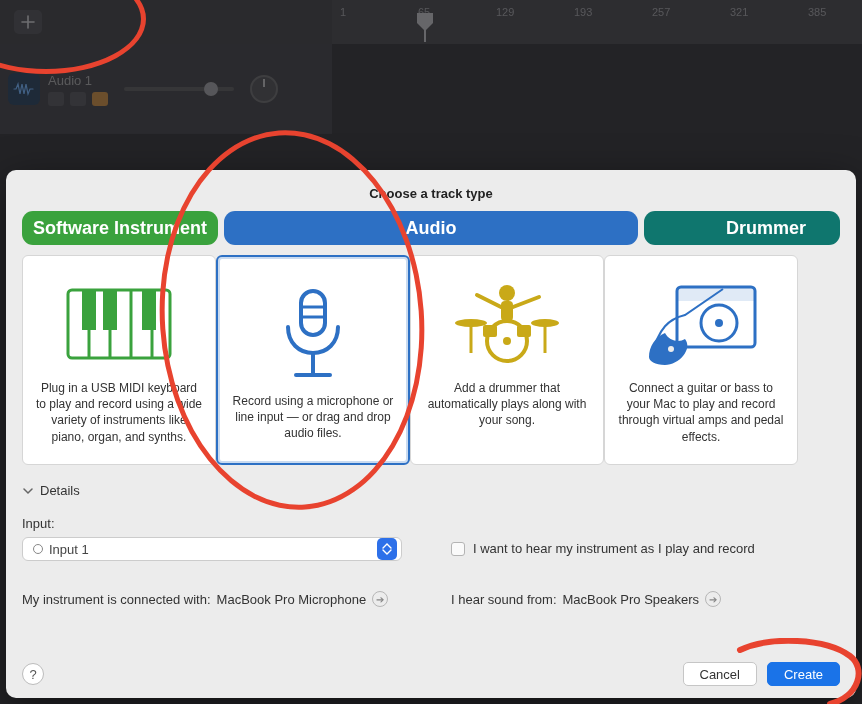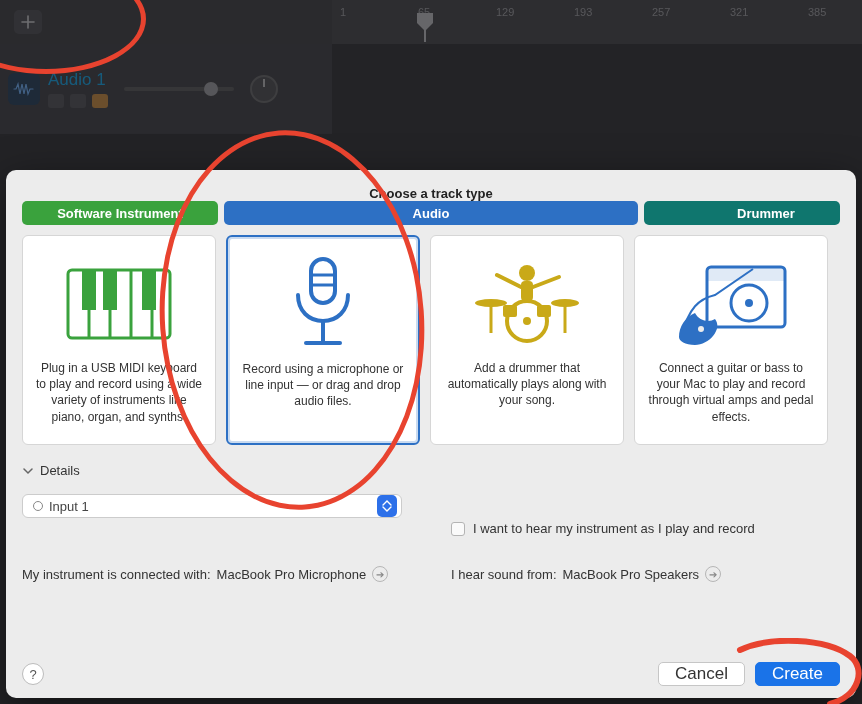--- a/index.html
+++ b/index.html
@@ -16,46 +16,46 @@
   .ruler { position:absolute; left:332px; right:0; top:0; height:44px; background:#414144; color:#9d9d9f; font-size:11px; }
   .ruler-ticks { position:relative; height:100%; }
   .ruler-num { position:absolute; top:6px; }
   .playhead { position:absolute; top:12px; width:18px; height:30px; }
   .playhead svg { display:block; }
 
   .track-area { position:absolute; left:0; top:44px; right:0; height:140px; background:#2a2a2d; }
   .track-header { position:absolute; left:0; top:0; width:332px; height:90px; background:#3b3b3e; display:flex; align-items:center; padding:8px; gap:8px; }
   .track-icon-box { width:32px; height:32px; border-radius:6px; background:#1f3a55; display:flex; align-items:center; justify-content:center; }
   .track-meta { display:flex; flex-direction:column; gap:4px; }
-  .track-name { font-size:17px; color:#0ea5e9; }
+  .track-name { font-size:13px; color:#a3a3a3; }
   .track-mini { display:flex; gap:6px; align-items:center; }
   .mini-ic { width:16px; height:14px; border-radius:3px; background:#4f4f53; }
   .mini-ic.orange { background:#c98a3a; }
   .track-sliders { display:flex; align-items:center; gap:16px; margin-left:8px; }
   .vol { width:110px; height:4px; background:#555; border-radius:2px; position:relative; }
   .vol-thumb { position:absolute; top:-5px; width:14px; height:14px; border-radius:50%; background:#9c9c9f; }
   .pan { width:28px; height:28px; border-radius:50%; background:#4a4a4d; border:2px solid #666; position:relative; }
   .pan::after { content:""; position:absolute; left:50%; top:2px; width:2px;height:8px;background:#bbb; transform:translateX(-50%); }
 
   .dimmer { position:absolute; inset:0; background:rgba(30,30,32,0.55); }
 
   
   .sheet { position:absolute; left:6px; right:6px; top:170px; bottom:6px; background:#ececec; border-radius:10px; box-shadow:0 12px 40px rgba(0,0,0,0.5); padding:16px 16px 12px 16px; display:flex; flex-direction:column; }
-  .sheet-title { text-align:center; font-weight:600; font-size:13px; color:#222; }
+  .sheet-title { text-align:center; font-weight:600; font-size:13px; margin-bottom:10px; color:#222; }
 
   .tabs { display:flex; gap:6px; margin-bottom:10px; }
-  .tab { flex:1; height:24px; border-radius:5px; color:#fff; font-weight:600; font-size:13px; display:flex; align-items:center; justify-content:center; cursor:pointer; }
+  .tab { flex:1; height:34px; border-radius:11px; color:#fff; font-weight:600; font-size:18px; display:flex; align-items:center; justify-content:center; cursor:pointer; }
   .tab.small { flex:0 0 196px; }
   .tab.green { background:#3aa23d; }
   .tab.blue  { background:#2d70c4; }
   .tab.gold  { background:#0f766e;padding-left:48px; }
 
-  .cards { display:flex; gap:10px; margin-bottom:14px; }
+  .cards { display:flex; gap:0; margin-bottom:14px; }
   .card { flex:0 0 194px; height:210px; background:#fff; border:1px solid #d6d6d6; border-radius:6px; display:flex; flex-direction:column; align-items:center; padding:18px 12px 10px 12px; cursor:pointer; }
-  .card.selected { border:2px solid #2d70c4; box-shadow:0 0 0 2px rgba(45,112,196,0.25) inset; }
+  .card.selected { border:2px solid #2d70c4; box-shadow:0 0 0 2px rgba(45,112,196,0.25) inset;justify-content:center; }
   .card-icon { height:100px; display:flex; align-items:center; justify-content:center; }
   .card-desc { margin-top:6px; font-size:12px; line-height:1.35; text-align:center; color:#333; }
 
   .details-row { display:flex; align-items:center; gap:6px; font-size:13px; color:#333; margin:4px 0 18px 0; cursor:pointer; width:max-content; }
   .chev { width:12px; height:12px; display:inline-flex; align-items:center; justify-content:center; }
 
   .form-area { display:flex; flex-direction:column; gap:12px; }
   .row-cols { display:flex; gap:40px; }
   .col { flex:1; display:flex; flex-direction:column; gap:8px; }
   .col.right { flex:1; }
@@ -69,21 +69,21 @@
 
   .check-row { display:flex; align-items:flex-end; gap:8px; font-size:13px; color:#333; cursor:pointer; }
   .checkbox { width:14px;height:14px;border:1px solid #b4b4b4;border-radius:3px;background:#fafafa; }
 
   .link-row { font-size:13px; color:#333; display:flex; align-items:flex-end; gap:6px; }
   .link-arrow { width:16px;height:16px;border:1px solid #b6b6b6;border-radius:50%;display:inline-flex;align-items:center;justify-content:center;color:#888;font-size:10px; }
 
   .footer { margin-top:auto; display:flex; align-items:center; padding-top:12px; }
   .help { width:22px;height:22px;border:1px solid #bcbcbc;border-radius:50%;display:flex;align-items:center;justify-content:center;font-size:13px;color:#555;cursor:pointer;background:#fff; }
   .footer-spacer { flex:1; }
-  .btn { height:24px; padding:0 16px; border-radius:5px; font-size:17px; border:1px solid #c6c6c6; background:#fff; cursor:pointer; display:flex; align-items:center; }
+  .btn { height:24px; padding:0 16px; border-radius:5px; font-size:13px; border:1px solid #c6c6c6; background:#fff; cursor:pointer; display:flex; align-items:center; }
   .btn.primary { background:#1a73e8; color:#fff; border-color:#1a73e8; margin-left:10px; font-weight:400; }
 
   
   .anno { position:absolute; border:5px solid #e8432f; border-radius:50%; pointer-events:none; }
   .anno1 { left:-54px; top:-36px; width:200px; height:110px; }
   .anno2 { left:160px; top:130px; width:264px; height:380px; transform:rotate(-4deg); }
   .anno3 { position:absolute; right:-2px; bottom:-6px; width:130px; height:72px; pointer-events:none; }
   .anno3 svg { display:block; }
 </style>
 </head>
@@ -236,20 +236,21 @@
       <svg width="10" height="10" viewBox="0 0 10 10">
           <path d="M1 3l4 4 4-4" stroke="#666" stroke-width="1.5" fill="none" stroke-linecap="round"></path>
         </svg>
     </span>
     <span>Details</span>
   </div>
 
   <div class="form-area">
     <div class="row-cols">
       <div class="col">
+        <div class="label">Input:</div>
         <div class="select">
           <span class="circ"></span>
           <span class="txt">Input 1</span>
           <span class="stepper">
             <svg width="10" height="6" viewBox="0 0 10 6">
                 <path d="M1 5l4-4 4 4" stroke="#fff" stroke-width="1.4" fill="none" stroke-linecap="round"></path>
               </svg>
             <svg width="10" height="6" viewBox="0 0 10 6">
                 <path d="M1 1l4 4 4-4" stroke="#fff" stroke-width="1.4" fill="none" stroke-linecap="round"></path>
               </svg>

